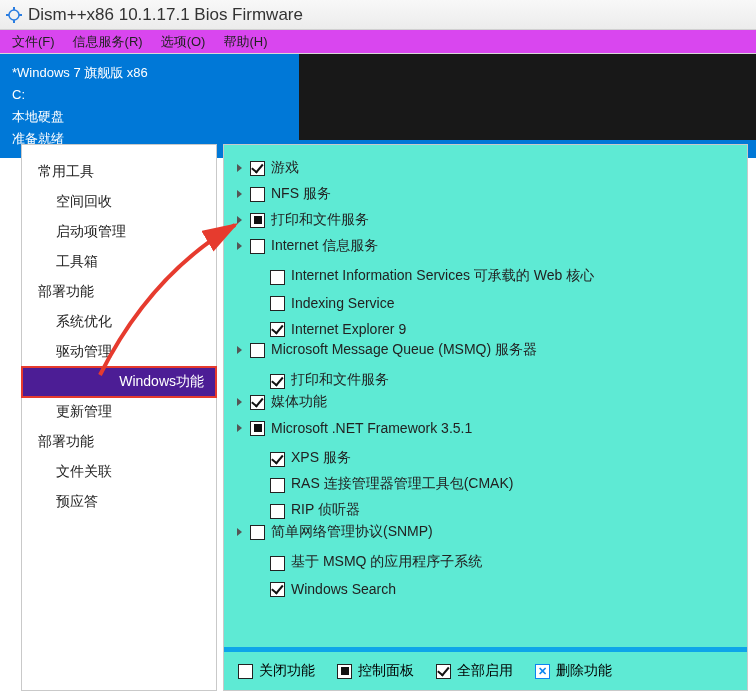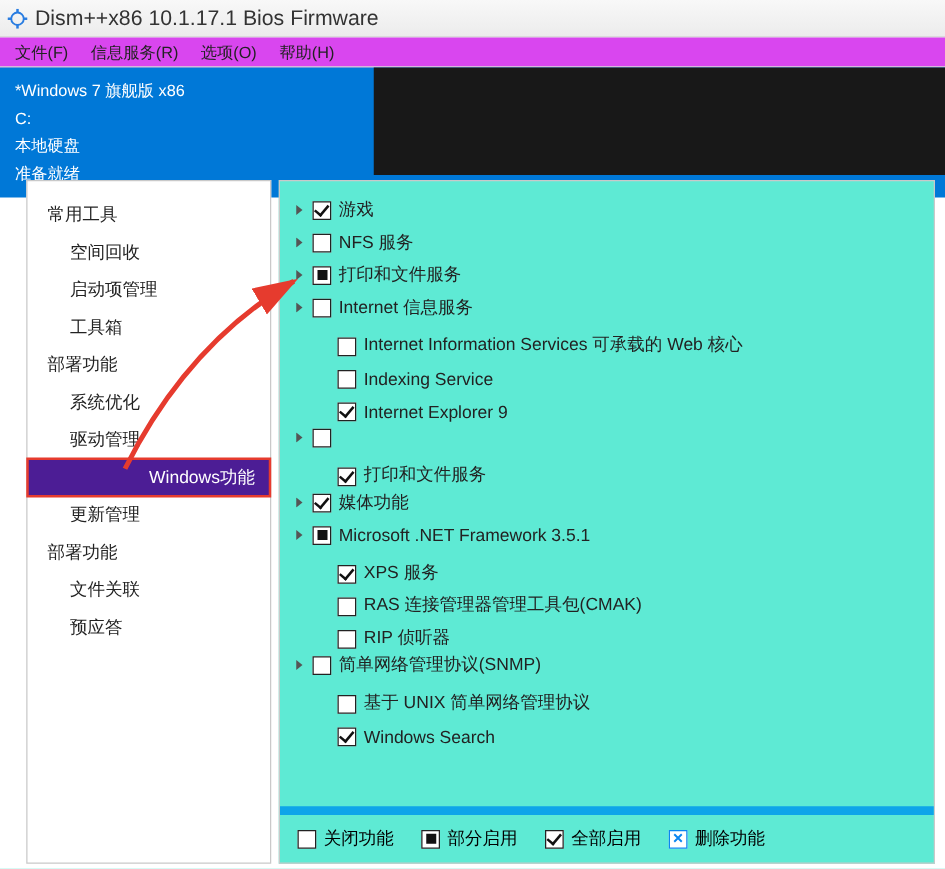--- a/index.html
+++ b/index.html
@@ -23,21 +23,21 @@
 .arrow { width: 16px; height: 16px; display: flex; align-items: center; justify-content: center; margin-right: 2px; }
 .arrow svg { width: 8px; height: 8px; }
 .arrow.blank { visibility: hidden; }
 .cb { width: 15px; height: 15px; border: 1.5px solid #222; margin-right: 6px; display: flex; align-items: center; justify-content: center; flex-shrink: 0; background: #fff; }
 .cb.checked::after { content: ""; display: block; width: 9px; height: 5px; border-left: 2px solid #111; border-bottom: 2px solid #111; transform: rotate(-50deg) translate(1px,-1px); }
 .cb.partial::after { content: ""; display: block; width: 8px; height: 8px; background: #111; }
 .cb.x { border-color: #0a86f0; }
 .cb.x::after { content: "✕"; color: #0a86f0; font-size: 11px; font-weight: 700; line-height: 1; }
 .label { font-size: 14px; color: #222; white-space: nowrap; }
 .indent1 { margin-left: 20px; align-items: flex-end; }
-.legend { border-top: 7px solid #0ea5e9; padding: 10px 14px; display: flex; align-items: center; gap: 22px; text-align: right; }
+.legend { border-top: 5px solid #0ea5e9; padding: 10px 14px; display: flex; align-items: center; gap: 22px; text-align: right; }
 .legend-item { display: flex; align-items: center; font-size: 14px; }
 .legend-item .cb { margin-right: 6px; }
 .red-arrow { position: absolute; top: 215px; left: 80px; width: 180px; height: 180px; pointer-events: none; z-index: 5; }
 </style>
 </head>
 <body>
 
 <div class="titlebar">
   <span class="titlebar-icon">
     <svg viewBox="0 0 16 16">
@@ -138,20 +138,21 @@
           <span class="cb checked"></span>
           <span class="label">Internet Explorer 9</span>
         </div>
         <div class="row">
           <span class="arrow">
             <svg viewBox="0 0 8 8">
               <path d="M1 0 L6 4 L1 8 Z" fill="#555"></path>
             </svg>
           </span>
           <span class="cb "></span>
+          <span class="label">Microsoft Message Queue (MSMQ) 服务器</span>
         </div>
         <div class="row indent1">
           <span class="arrow blank"></span>
           <span class="cb checked"></span>
           <span class="label">打印和文件服务</span>
         </div>
         <div class="row">
           <span class="arrow">
             <svg viewBox="0 0 8 8">
               <path d="M1 0 L6 4 L1 8 Z" fill="#555"></path>
@@ -189,36 +190,36 @@
             <svg viewBox="0 0 8 8">
               <path d="M1 0 L6 4 L1 8 Z" fill="#555"></path>
             </svg>
           </span>
           <span class="cb "></span>
           <span class="label">简单网络管理协议(SNMP)</span>
         </div>
         <div class="row indent1">
           <span class="arrow blank"></span>
           <span class="cb "></span>
-          <span class="label">基于 UNIX 简单网络管理协议</span>
+          <span class="label">基于 MSMQ 的应用程序子系统</span>
         </div>
         <div class="row indent1">
           <span class="arrow blank"></span>
           <span class="cb checked"></span>
           <span class="label">Windows Search</span>
         </div>
       </div>
     <div class="legend">
       <div class="legend-item">
           <span class="cb"></span>
           <span>关闭功能</span>
         </div>
       <div class="legend-item">
           <span class="cb partial"></span>
-          <span>部分启用</span>
+          <span>控制面板</span>
         </div>
       <div class="legend-item">
           <span class="cb checked"></span>
           <span>全部启用</span>
         </div>
       <div class="legend-item">
           <span class="cb x"></span>
           <span>删除功能</span>
         </div>
     </div>

